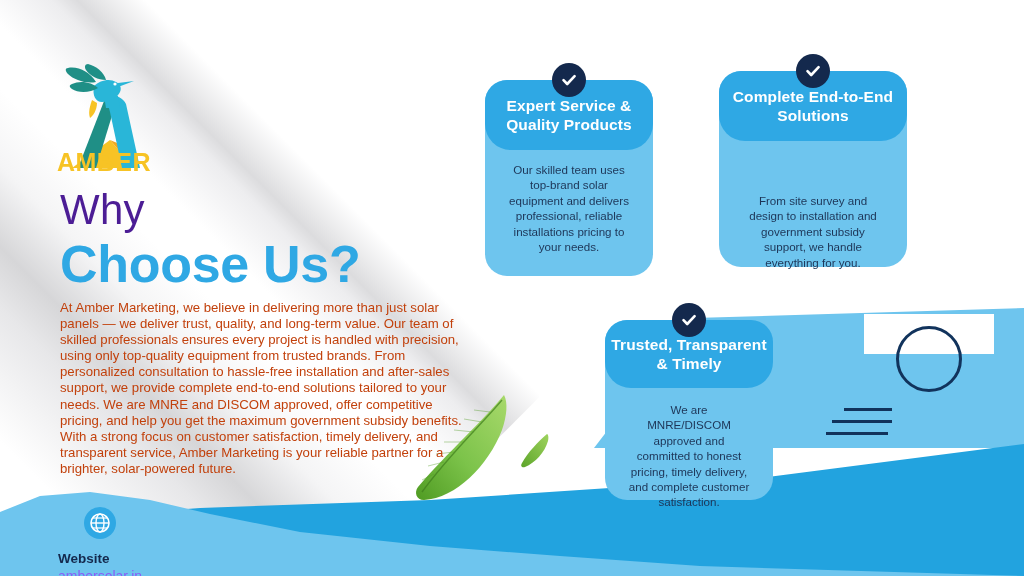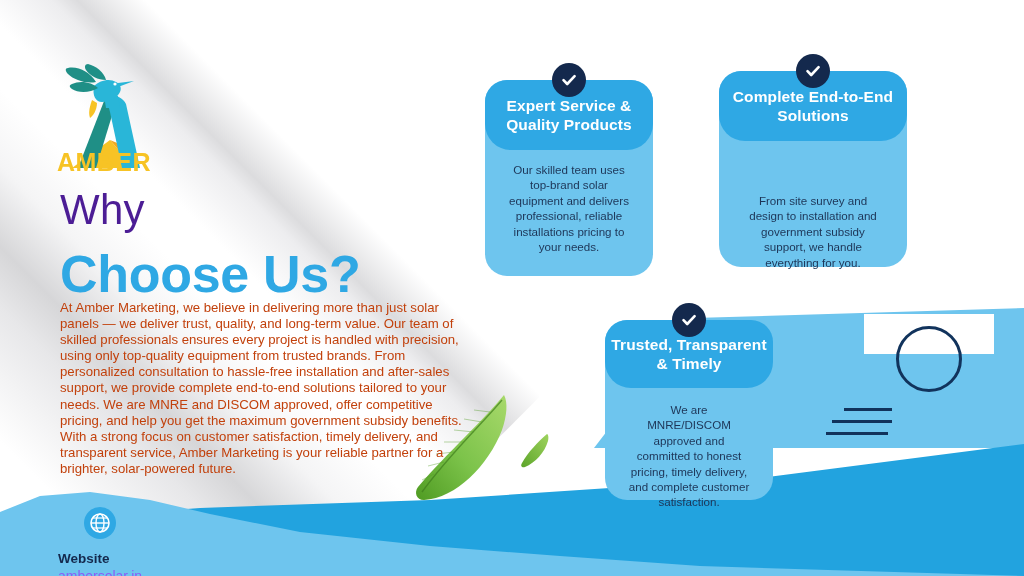--- a/index.html
+++ b/index.html
@@ -79,21 +79,21 @@
     font-size:25px;font-weight:bold;letter-spacing:.5px;color:#f7c325;
     font-family:"Liberation Sans", sans-serif;
   }
 
   
   .h-why{
     position:absolute;left:60px;top:186px;
     font-size:42px;font-weight:400;color:#4c1d95;letter-spacing:.3px;
   }
   .h-choose{
-    position:absolute;left:60px;top:244px;
+    position:absolute;left:60px;top:234px;
     font-size:52px;font-weight:bold;color:#2fa8e4;letter-spacing:-.3px;
   }
 
   
   .para{
     position:absolute;left:60px;top:300px;width:404px;
     font-size:13.2px;line-height:16.1px;color:#c2410c;
   }
 
   

